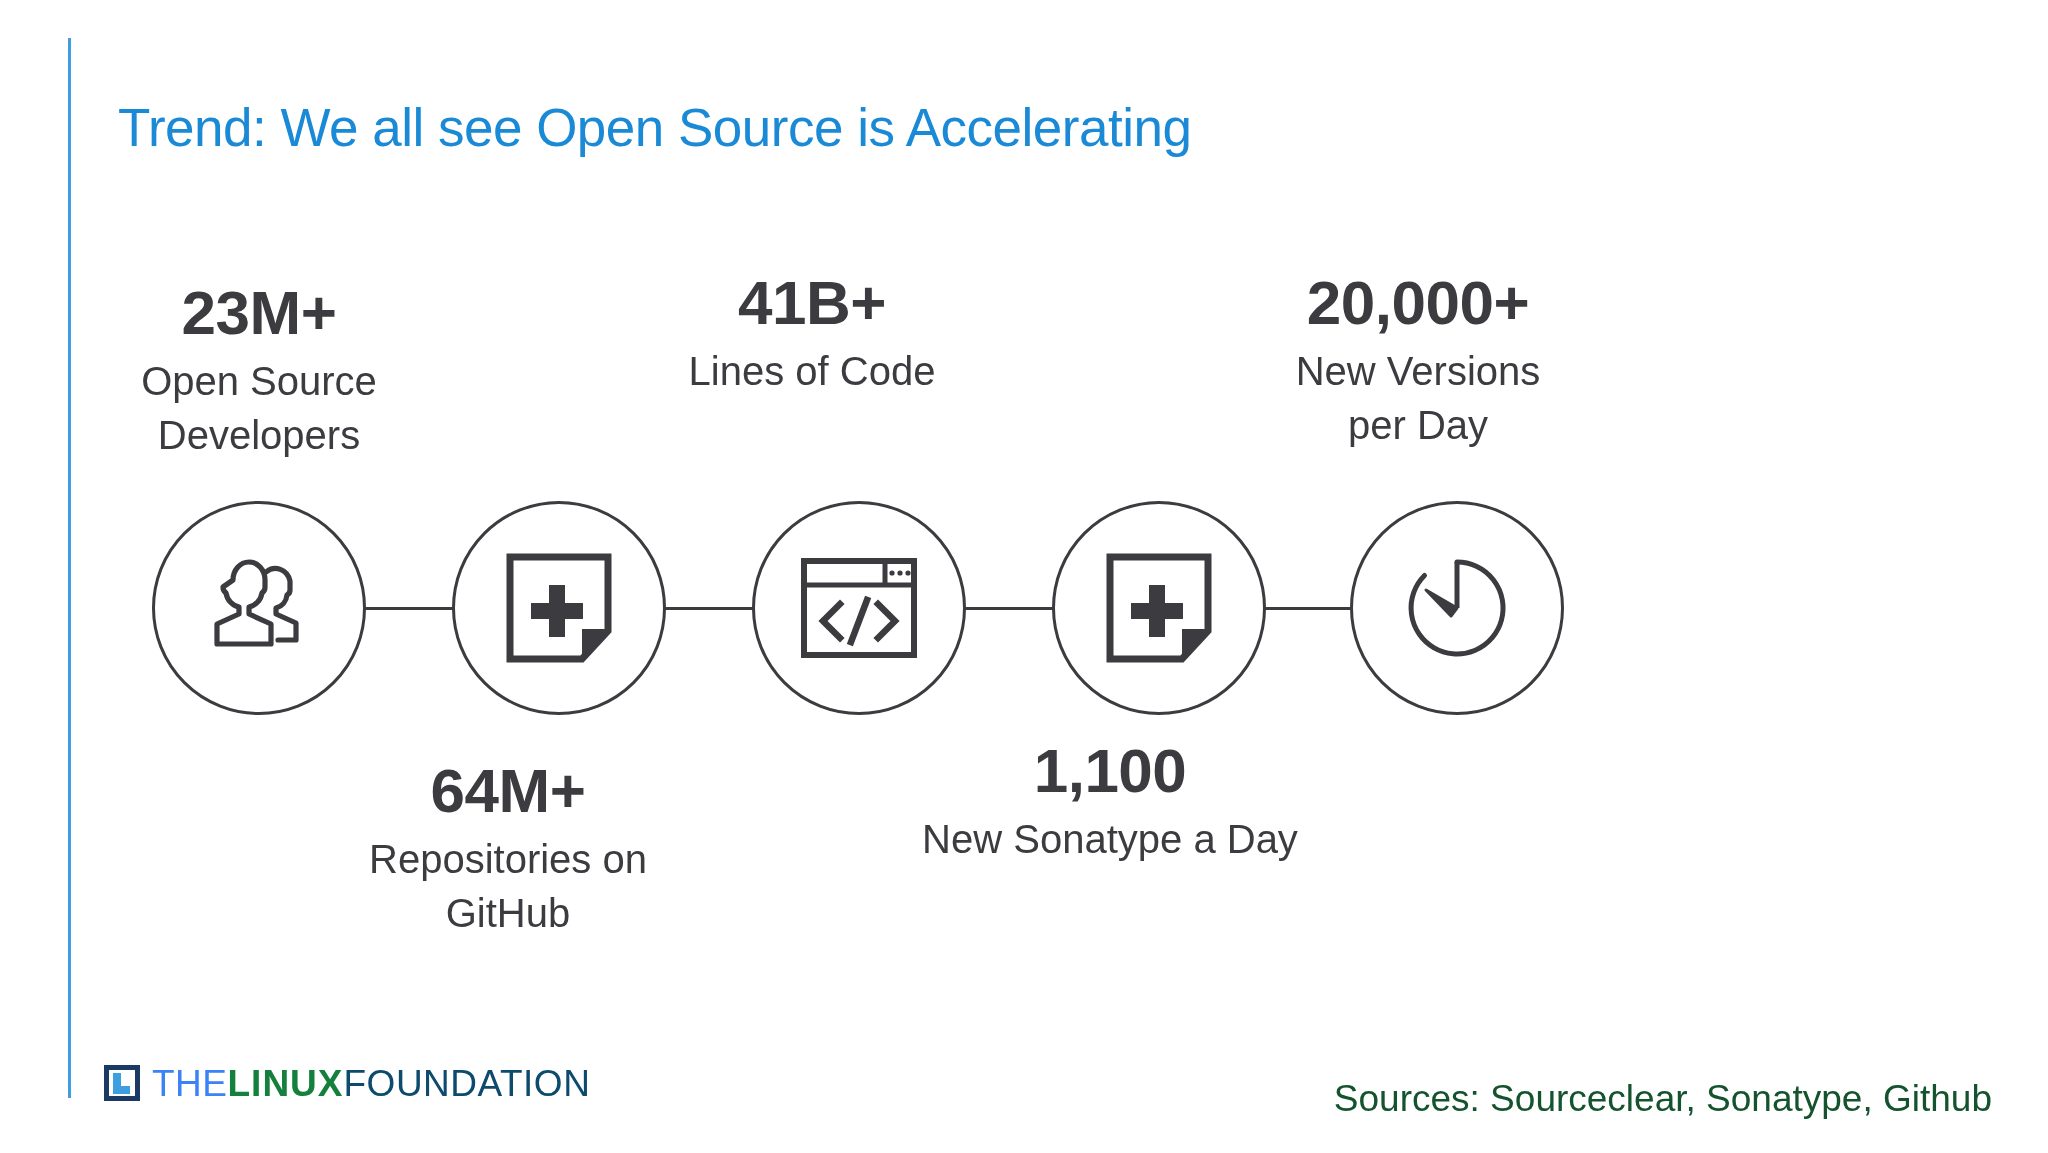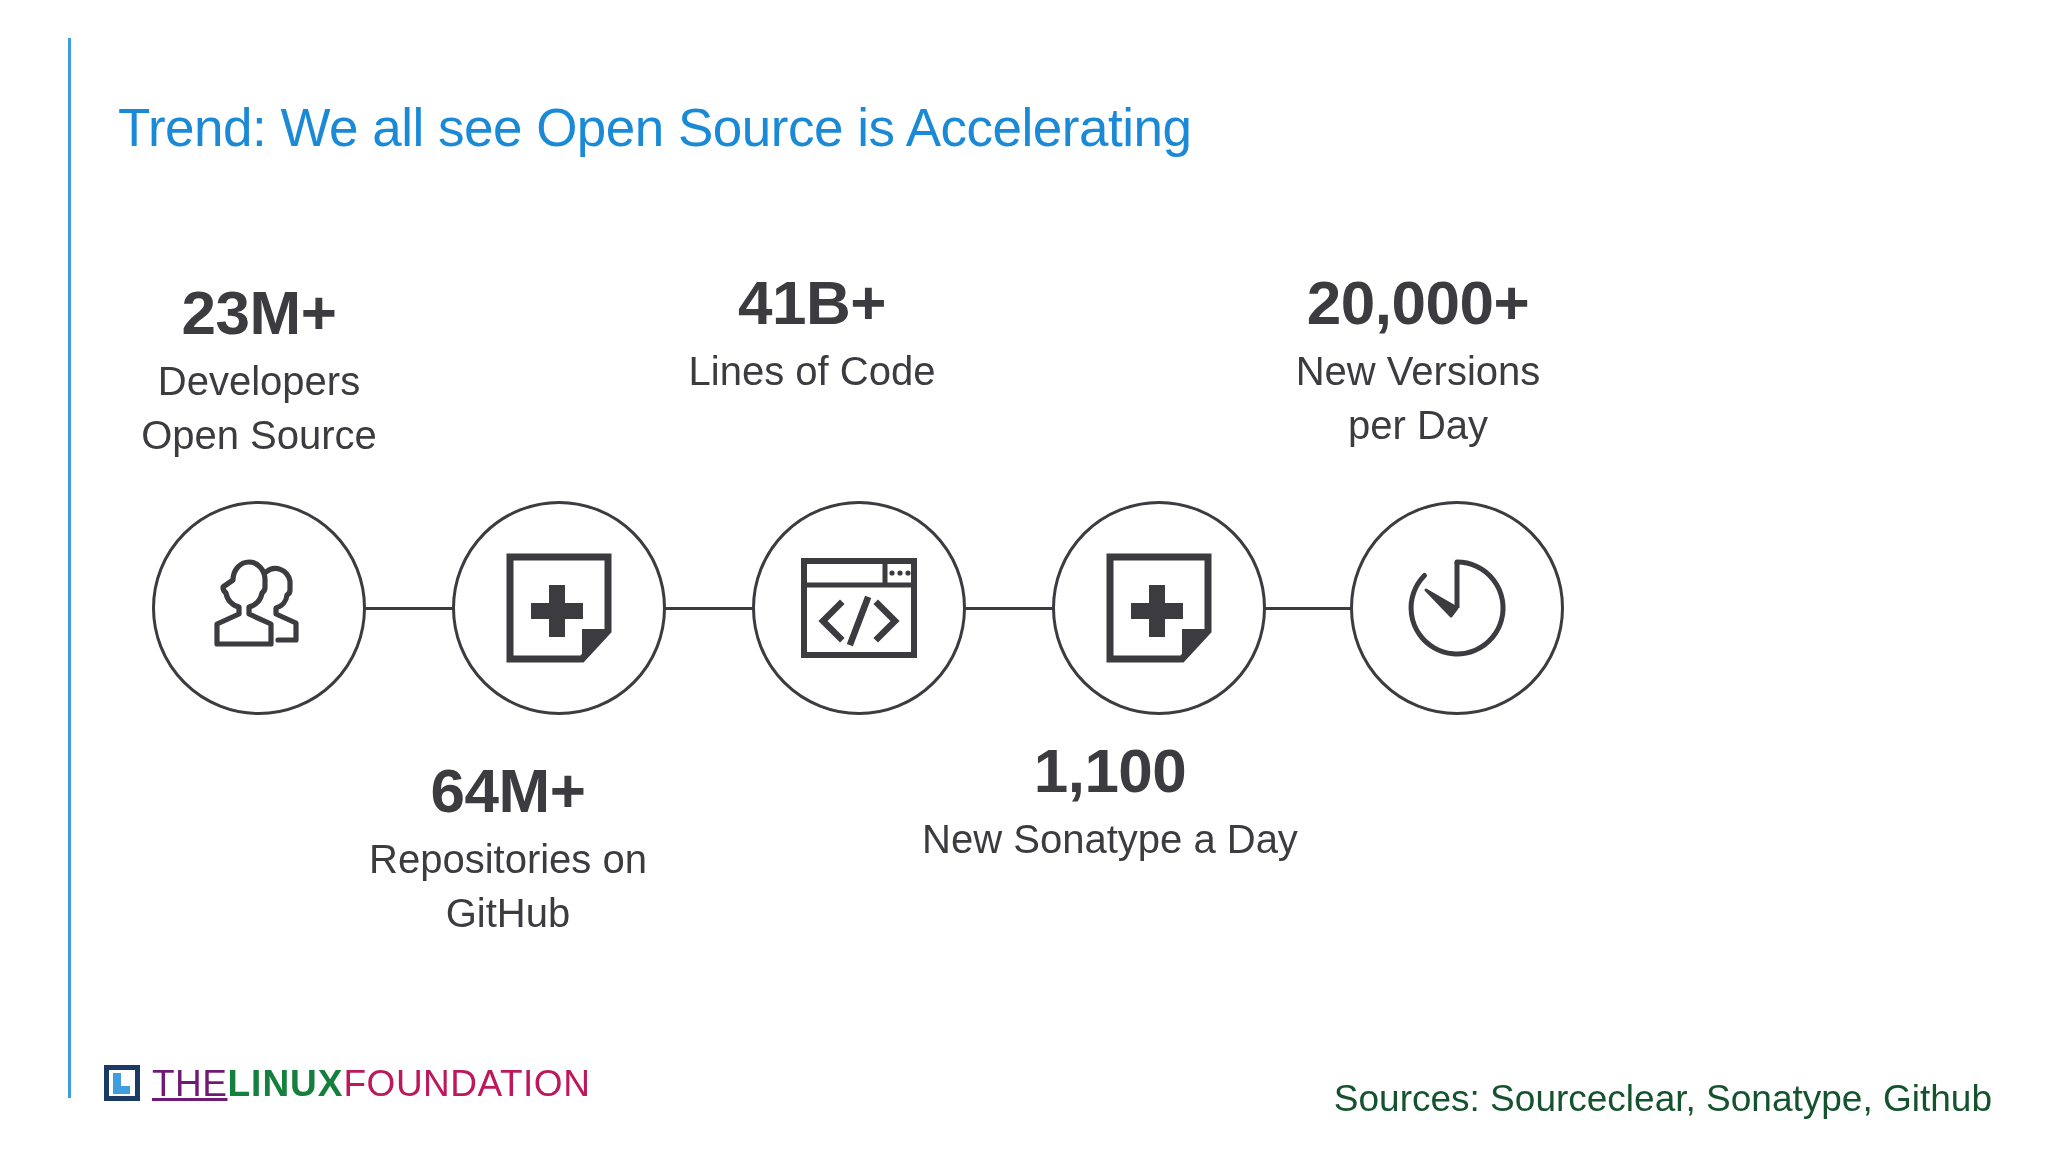--- a/index.html
+++ b/index.html
@@ -132,23 +132,23 @@
     height: 8px;
     background: #3e9fe0;
   }
   .lf-word {
     font-size: 37px;
     letter-spacing: 0.5px;
     line-height: 1;
     white-space: nowrap;
     color: #1b3a63;
   }
-  .lf-word .the { font-weight: 400; color: #701a75; text-decoration: underline; }
+  .lf-word .the { font-weight: 400; color: #3b82f6; }
   .lf-word .linux { font-weight: 700; color: #15803d; letter-spacing: 1px; }
-  .lf-word .foundation { font-weight: 400; color: #be185d; }
+  .lf-word .foundation { font-weight: 400; color: #0c4a6e; }
 
   
   .sources {
     position: absolute;
     right: 56px;
     top: 1078px;
     font-size: 37px;
     color: #14532d;
     white-space: nowrap;
   }
@@ -217,22 +217,22 @@
         <path d="M66 20 a46 46 0 1 1 -32.5 13.5"></path>
         <polyline points="66,20 66,66" stroke-linecap="butt"></polyline>
       </g>
       <path d="M35 48 L66 66 L60 74 Z" fill="#3b3b40" stroke="#3b3b40" stroke-width="3" stroke-linejoin="round"></path>
     </svg>
   </div>
 
   <div class="stat" style="left:60px; top:282px; width:398px;">
     <div class="value">23M+</div>
     <div class="label">
+      <span>Open Source</span>
       <span>Developers</span>
-      <span>Open Source</span>
     </div>
   </div>
 
   <div class="stat" style="left:310px; top:760px; width:396px;">
     <div class="value">64M+</div>
     <div class="label">
       <span>Repositories on</span>
       <span>GitHub</span>
     </div>
   </div>

